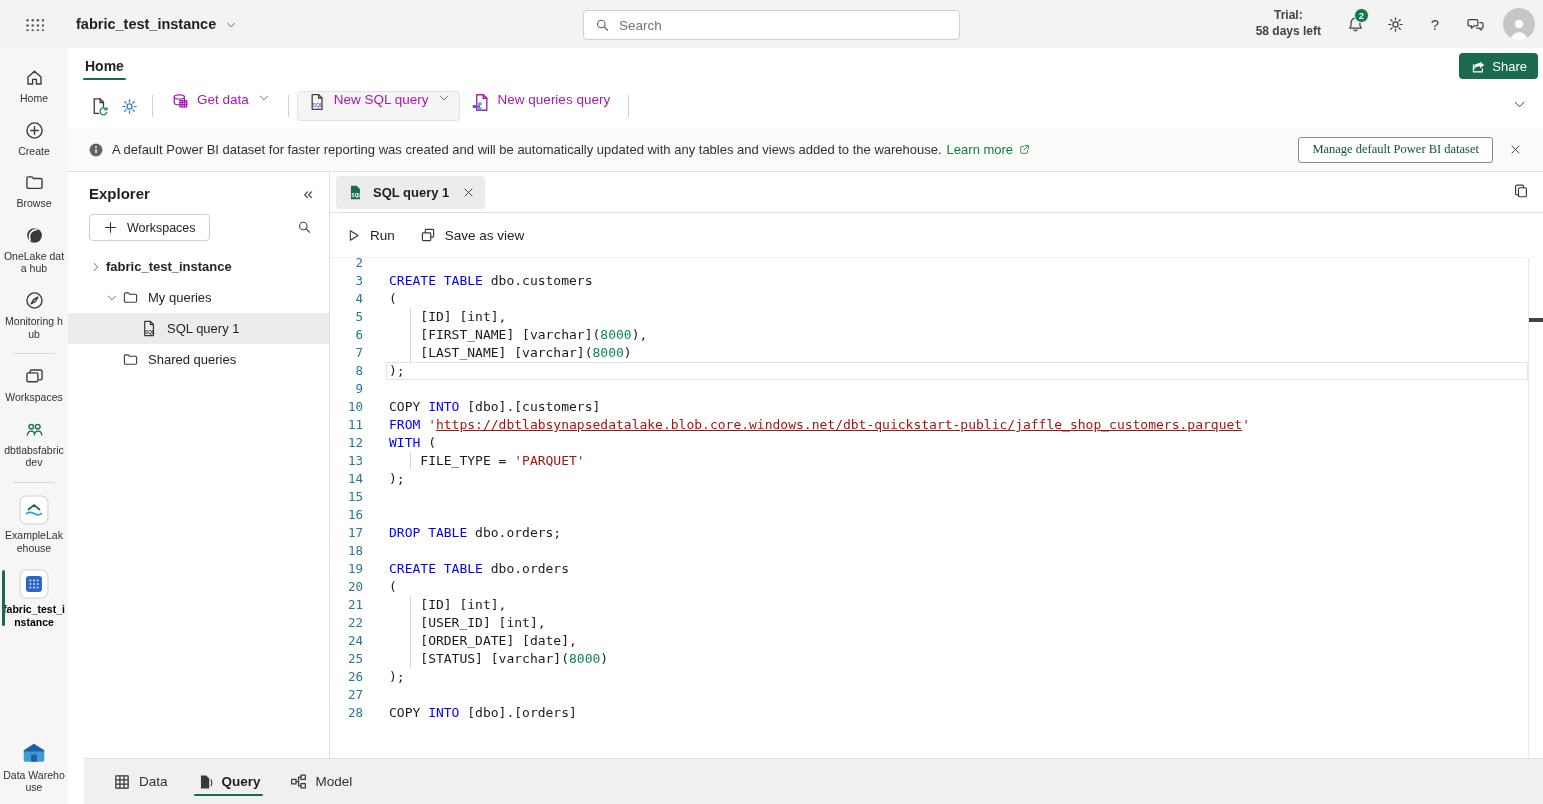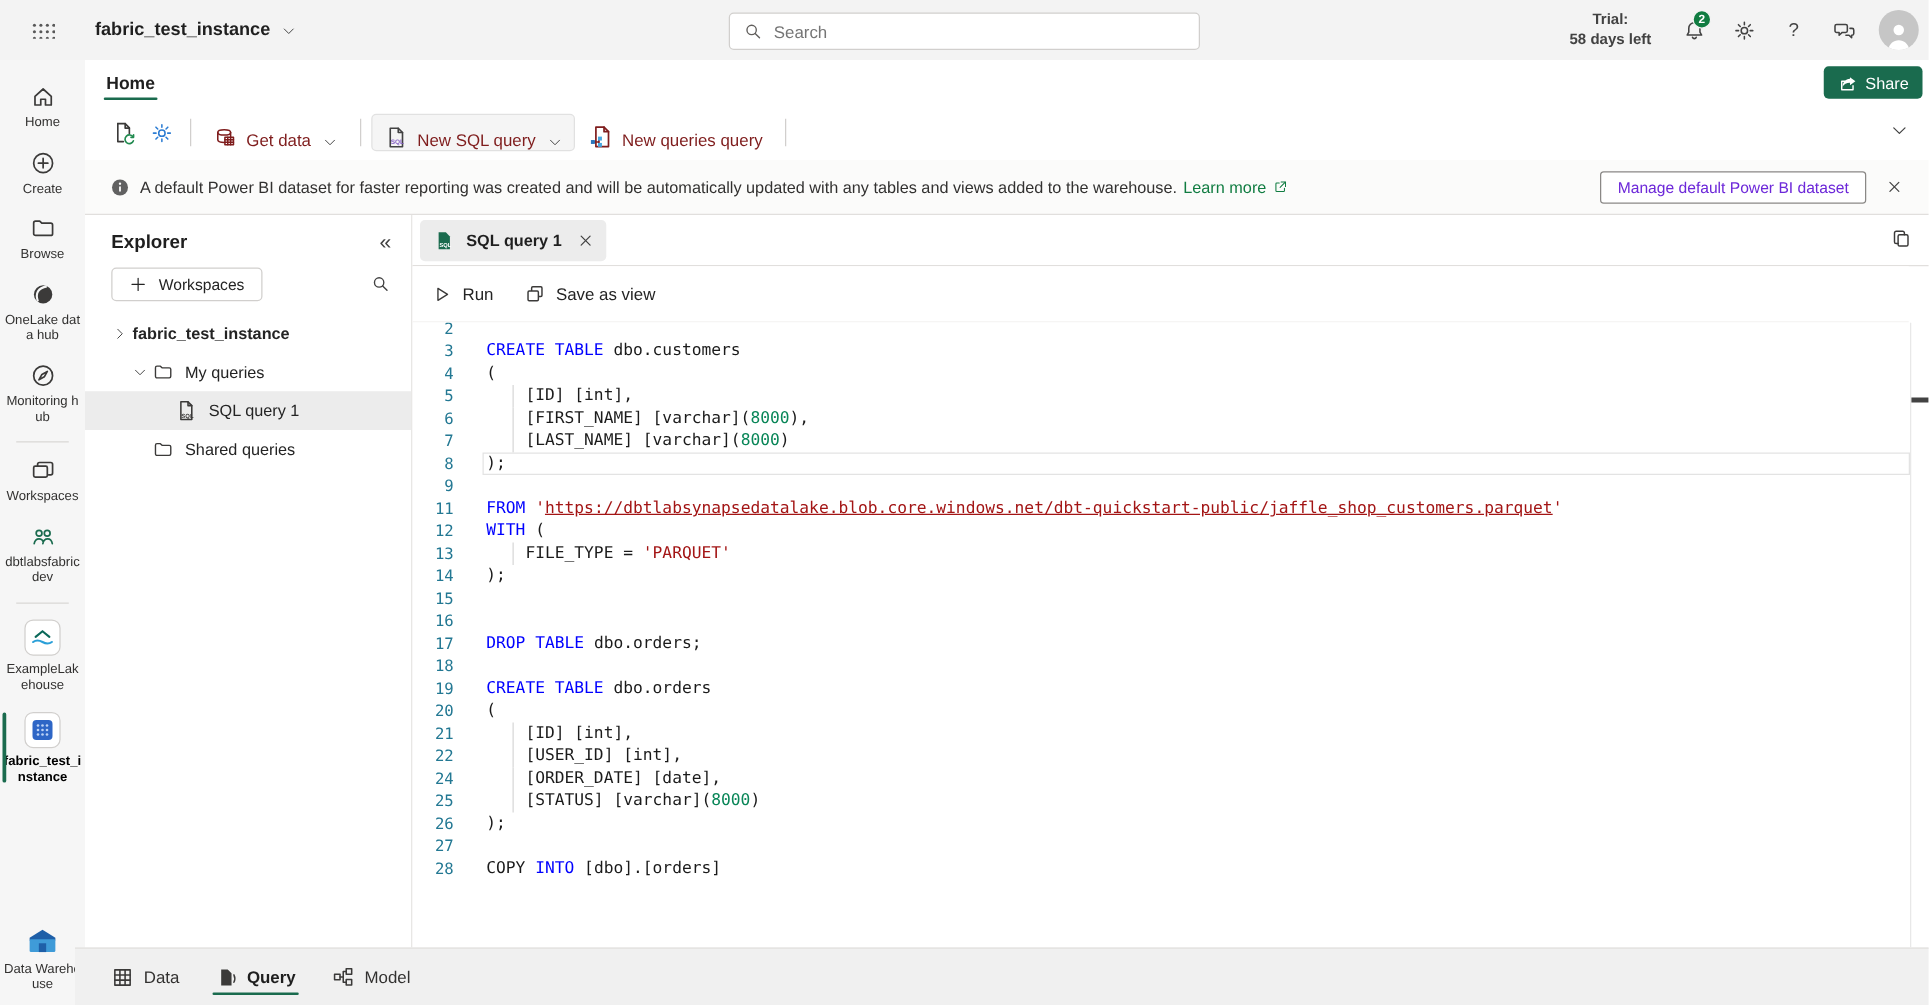--- a/index.html
+++ b/index.html
@@ -27,30 +27,30 @@
   
   #ribbon-tabs{position:absolute; left:68px; top:48px; right:0; height:36px; background:#fff; display:flex; align-items:center;}
   .home-tab{margin-left:15px; font-size:14px; font-weight:700; color:#1f1f1f; position:relative; padding:7px 2px; cursor:pointer;}
   .home-tab::after{content:''; position:absolute; left:0; right:0; bottom:1px; height:2.5px; background:var(--green); border-radius:2px;}
   .share-btn{position:absolute; right:5px; top:5px; height:26px; background:var(--green); color:#fff; border:none; border-radius:4px; display:flex; align-items:center; gap:6px; padding:0 11px; font-size:13px; font-family:"Liberation Sans",sans-serif; cursor:pointer;}
 
   #toolbar{position:absolute; left:68px; top:84px; right:0; height:44px; background:#fff; display:flex; align-items:center; padding-left:16px;}
   .tb-icon-btn{width:30px; height:30px; display:flex; align-items:center; justify-content:center; border-radius:4px; color:#3b3a39; cursor:pointer;}
   .tb-icon-btn.gear-blue{color:#2b7cd3;}
   .tb-sep{width:1px; height:22px; background:#d1cfcd; margin:0 8px;}
-  .tb-btn{display:flex; align-items:flex-end; gap:7px; padding:0 9px; height:30px; font-size:13.5px; color:#7f1d1d; border-radius:4px; background:transparent; border:1px solid transparent; cursor:pointer;}
+  .tb-btn{display:flex; align-items:flex-start; gap:7px; padding:0 9px; height:30px; font-size:13.5px; color:#a21caf; border-radius:4px; background:transparent; border:1px solid transparent; cursor:pointer;}
   .tb-btn.pressed{background:#f5f5f5; border:1px solid #e1e1e1;}
   .tb-btn .chev{color:#424242; margin-left:2px;}
   .ribbon-collapse{position:absolute; right:16px; top:13px; color:#424242; cursor:pointer;}
 
   
   #banner{position:absolute; left:68px; top:128px; right:0; height:44px; background:#fbfbfa; border-bottom:1px solid var(--border); display:flex; align-items:center; padding:0 12px 0 21px; font-size:13px; color:#323130;}
   .banner-msg{margin-left:9px;}
   .banner-link{color:var(--link-green); display:flex; align-items:center; gap:5px; margin-left:5px; cursor:pointer;}
-  .manage-btn{margin-left:auto; height:26px; padding:0 13px; border:1px solid #8a8886; border-radius:3px; background:#fff; font-size:12.5px; color:#6d28d9; font-family:Liberation Sans, sans-serif; cursor:pointer; white-space:nowrap;}
+  .manage-btn{margin-left:auto; height:26px; padding:0 13px; border:1px solid #8a8886; border-radius:3px; background:#fff; font-size:12.5px; color:#14532d; font-family:Liberation Serif, serif; cursor:pointer; white-space:nowrap;}
   .banner-close{width:32px; height:32px; display:flex; align-items:center; justify-content:center; color:#424242; margin-left:6px; cursor:pointer;}
 
   
   #rail{position:absolute; left:0; top:48px; bottom:0; width:68px; background:#f6f6f6; display:flex; flex-direction:column; align-items:center; padding-top:12px;}
   .rail-item{width:68px; display:flex; flex-direction:column; align-items:center; gap:4px; padding:7px 0 8px; color:#3b3a39; position:relative; cursor:pointer;}
   .rail-item .lbl{font-size:10.5px; line-height:1.2; text-align:center; width:62px; word-break:break-all; color:#323130;}
   .rail-item.green-icon{color:var(--green);}
   .rail-item.selected::before{content:''; position:absolute; left:2px; top:8px; bottom:10px; width:3px; background:var(--green); border-radius:2px;}
   .rail-item.selected .lbl{font-weight:700; color:#000;}
   .rail-divider{width:42px; height:1px; background:#d9d7d5; margin:5px 0;}
@@ -87,21 +87,21 @@
   .scroll-marker{position:absolute; right:0; width:14px; height:4px; top:60px; background:#424242;}
   .cl{position:relative; height:18px; line-height:18px; white-space:pre; display:flex;}
   .cl .ln{width:33px; text-align:right; color:#237893; flex:none; font-size:12.5px; user-select:none;}
   .cl .code{margin-left:26px; position:relative; color:#1b1b1b;}
   .cl.ind .code::before{content:''; position:absolute; left:21px; top:0; bottom:0; width:1px; background:#d8d8d8;}
   .cl.cur .curbox{position:absolute; left:56px; right:15px; top:0; bottom:0; border:1px solid #e3e3e3; pointer-events:none;}
   .kw{color:#0000ff;} .str{color:#a31515;} .lnk{color:#a31515; text-decoration:underline;}
   .num{color:#098658;} .com{color:#008000;} .tx{color:#1b1b1b;}
 
   
-  #bottombar{position:absolute; left:60px; right:0; bottom:0; height:46px; background:#f0f0f0; border-top:1px solid var(--border); display:flex; align-items:center; gap:28px; padding-left:29px;}
+  #bottombar{position:absolute; left:84px; right:0; bottom:0; height:46px; background:#f0f0f0; border-top:1px solid var(--border); display:flex; align-items:center; gap:28px; padding-left:29px;}
   .bb-tab{display:flex; align-items:center; gap:8px; font-size:13.5px; color:#323130; position:relative; height:100%; cursor:pointer;}
   .bb-tab .bi{color:#3b3a39; display:flex;}
   .bb-tab.active{font-weight:700; color:#1f1f1f;}
   .bb-tab.active::after{content:''; position:absolute; left:-2px; right:-2px; bottom:8px; height:2.5px; background:var(--green); border-radius:2px;}
 </style>
 </head>
 <body>
 
 <div id="header">
   <div class="waffle">
@@ -476,20 +476,21 @@
 <div id="editor">
   <div class="lines">
       <div class="cl"><span class="ln">2</span><span class="code"></span></div>
       <div class="cl"><span class="ln">3</span><span class="code"><span class="kw">CREATE TABLE</span><span class="tx"> dbo.customers</span></span></div>
       <div class="cl"><span class="ln">4</span><span class="code"><span class="tx">(</span></span></div>
       <div class="cl ind"><span class="ln">5</span><span class="code"><span class="tx">    [ID] [int],</span></span></div>
       <div class="cl ind"><span class="ln">6</span><span class="code"><span class="tx">    [FIRST_NAME] [varchar](</span><span class="num">8000</span><span class="tx">),</span></span></div>
       <div class="cl ind"><span class="ln">7</span><span class="code"><span class="tx">    [LAST_NAME] [varchar](</span><span class="num">8000</span><span class="tx">)</span></span></div>
       <div class="cl cur"><span class="ln">8</span><span class="code"><span class="tx">);</span></span><span class="curbox"></span></div>
       <div class="cl"><span class="ln">9</span><span class="code"></span></div>
+      <div class="cl"><span class="ln">10</span><span class="code"><span class="tx">COPY </span><span class="kw">INTO</span><span class="tx"> [dbo].[customers]</span></span></div>
       <div class="cl"><span class="ln">11</span><span class="code"><span class="kw">FROM</span><span class="tx"> </span><span class="str">'</span><span class="lnk">https://dbtlabsynapsedatalake.blob.core.windows.net/dbt-quickstart-public/jaffle_shop_customers.parquet</span><span class="str">'</span></span></div>
       <div class="cl"><span class="ln">12</span><span class="code"><span class="kw">WITH</span><span class="tx"> (</span></span></div>
       <div class="cl ind"><span class="ln">13</span><span class="code"><span class="tx">    FILE_TYPE = </span><span class="str">'PARQUET'</span></span></div>
       <div class="cl"><span class="ln">14</span><span class="code"><span class="tx">);</span></span></div>
       <div class="cl"><span class="ln">15</span><span class="code"></span></div>
       <div class="cl"><span class="ln">16</span><span class="code"></span></div>
       <div class="cl"><span class="ln">17</span><span class="code"><span class="kw">DROP TABLE</span><span class="tx"> dbo.orders;</span></span></div>
       <div class="cl"><span class="ln">18</span><span class="code"></span></div>
       <div class="cl"><span class="ln">19</span><span class="code"><span class="kw">CREATE TABLE</span><span class="tx"> dbo.orders</span></span></div>
       <div class="cl"><span class="ln">20</span><span class="code"><span class="tx">(</span></span></div>

